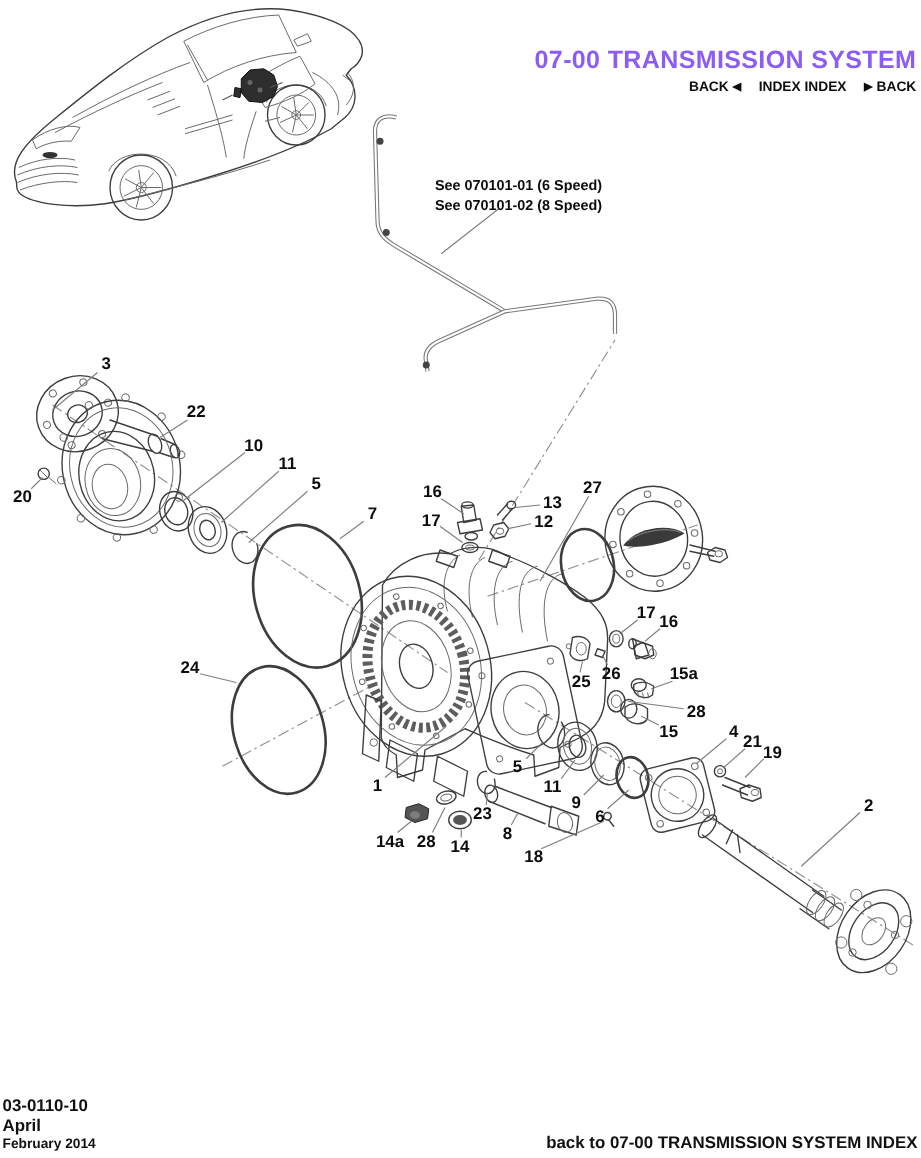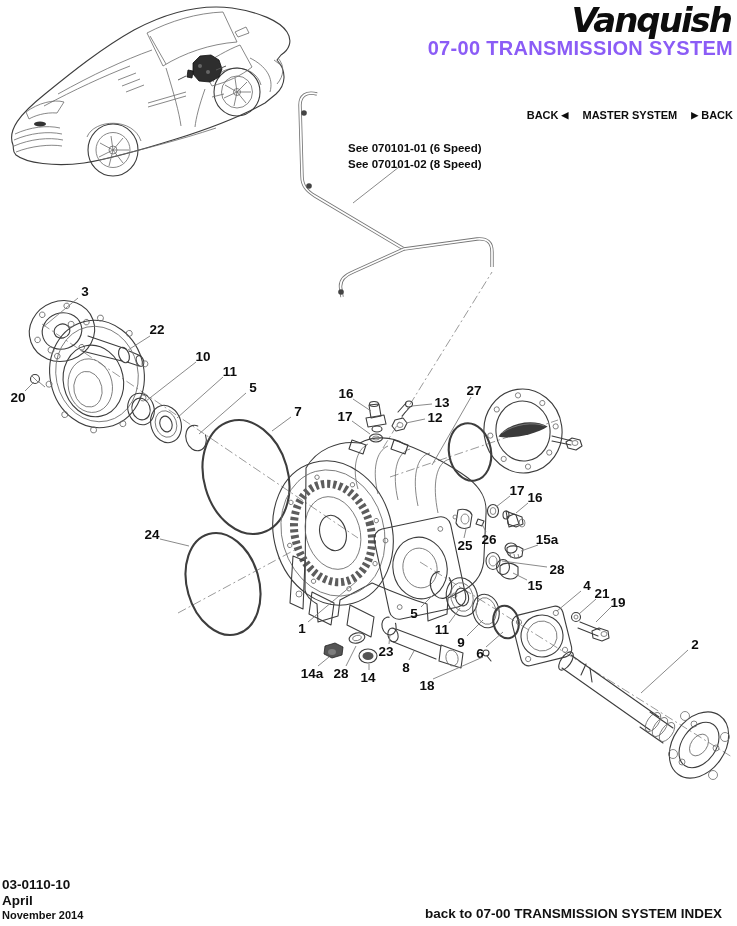--- a/index.html
+++ b/index.html
@@ -7,27 +7,27 @@
         font-family:"Liberation Sans",sans-serif;color:#111;}
   
   .brand{position:absolute;top:0;right:6px;white-space:nowrap;}
   .brand span{display:inline-block;font-family:"DejaVu Sans",sans-serif;font-weight:bold;
         font-style:italic;font-size:34px;letter-spacing:-2px;
         transform:skewX(-16) scaleX(1.12);transform-origin:right top;color:#0d0d0d;}
   .page-title{position:absolute;top:37px;right:4px;font-weight:bold;font-size:20px;
         letter-spacing:.3px;color:#8b5cf6;}
   .nav{position:absolute;top:64px;right:4px;display:flex;gap:14px;align-items:center;
         font-weight:bold;font-size:11px;color:#0d0d0d;}
-  .nav .nav-item{cursor:pointer;white-space:nowrap;margin-top:45px;}
+  .nav .nav-item{cursor:pointer;white-space:nowrap;}
   .nav .arr{font-size:9px;position:relative;top:-1px;}
   
   .footer-left{position:absolute;left:2px;bottom:4px;line-height:1.18;}
   .doc-number,.doc-name{font-weight:bold;font-size:13.5px;}
   .doc-date{font-weight:bold;font-size:11px;}
-  .footer-link{position:absolute;right:15px;bottom:5px;font-weight:bold;font-size:13.5px;cursor:pointer;margin-top:33px;}
+  .footer-link{position:absolute;right:3px;bottom:5px;font-weight:bold;font-size:13.5px;cursor:pointer;margin-top:33px;}
   
   svg.diagram{position:absolute;left:0;top:0;}
   .ln{stroke:#3d3d3d;fill:none;stroke-width:1.1;stroke-linejoin:round;stroke-linecap:round;}
   .ln2{stroke:#3d3d3d;fill:none;stroke-width:2.1;}
   .thin{stroke:#6a6a6a;fill:none;stroke-width:.8;}
   .ld{stroke:#7d7d7d;stroke-width:.9;}
   .ax{stroke:#8f8f8f;fill:none;stroke-width:.9;stroke-dasharray:9 3 2 3;}
   .teeth{stroke:#5d5d5d;fill:none;stroke-width:8;stroke-dasharray:3.2 2.8;}
   .tube{stroke:#777;fill:none;stroke-width:3.4;}
   .tubein{stroke:#fff;fill:none;stroke-width:1.7;}
@@ -414,31 +414,28 @@
         <text x="312" y="673" class="callout">14a</text>
         <line x1="346" y1="666" x2="356" y2="646" class="ld"></line>
         <text x="341" y="673" class="callout">28</text>
         <line x1="369" y1="670" x2="369" y2="664" class="ld"></line>
         <text x="368" y="677" class="callout">14</text>
         <line x1="688" y1="650" x2="641" y2="693" class="ld"></line>
         <text x="695" y="644" class="callout">2</text>
       </g>
   </svg>
 
-  <div class="brand">
-    <span>Vanquish</span>
-  </div>
   <div class="page-title">07-00 TRANSMISSION SYSTEM</div>
   <div class="nav">
     <span class="nav-item"><span>BACK</span>
       <span class="arr">◀</span></span>
-    <span class="nav-item">MASTER SYSTEM</span>
+    <span class="nav-item">INDEX INDEX</span>
     <span class="nav-item"><span class="arr">▶</span>
       <span>BACK</span></span>
   </div>
 
   <div class="footer-left">
     <div class="doc-number">03-0110-10</div>
     <div class="doc-name">April</div>
-    <div class="doc-date">November 2014</div>
+    <div class="doc-date">February 2014</div>
   </div>
   <div class="footer-link">back to 07-00 TRANSMISSION SYSTEM INDEX</div>
 </div>
 
 </body></html>

